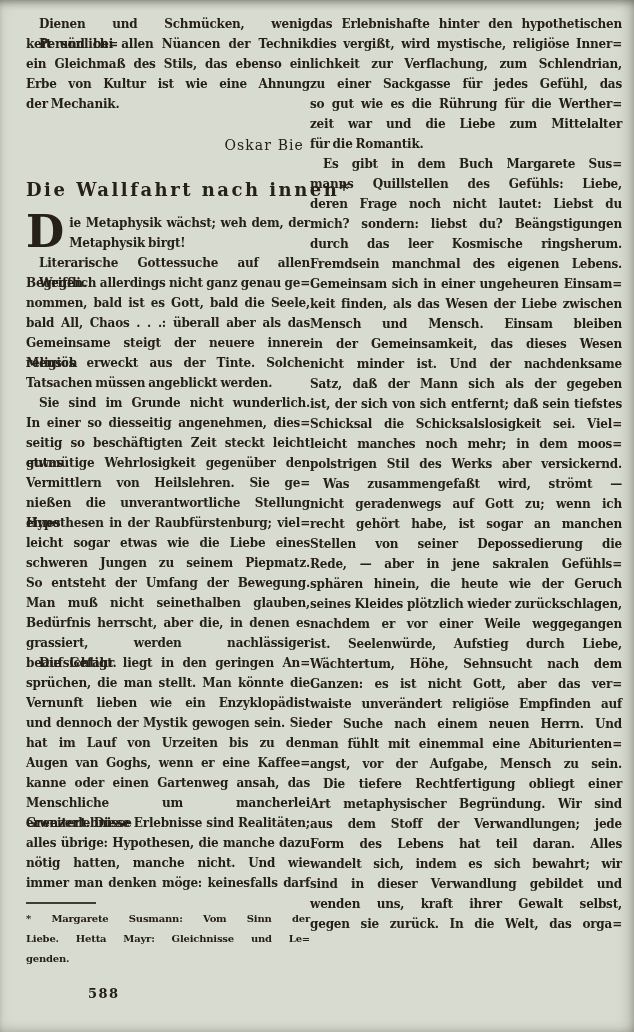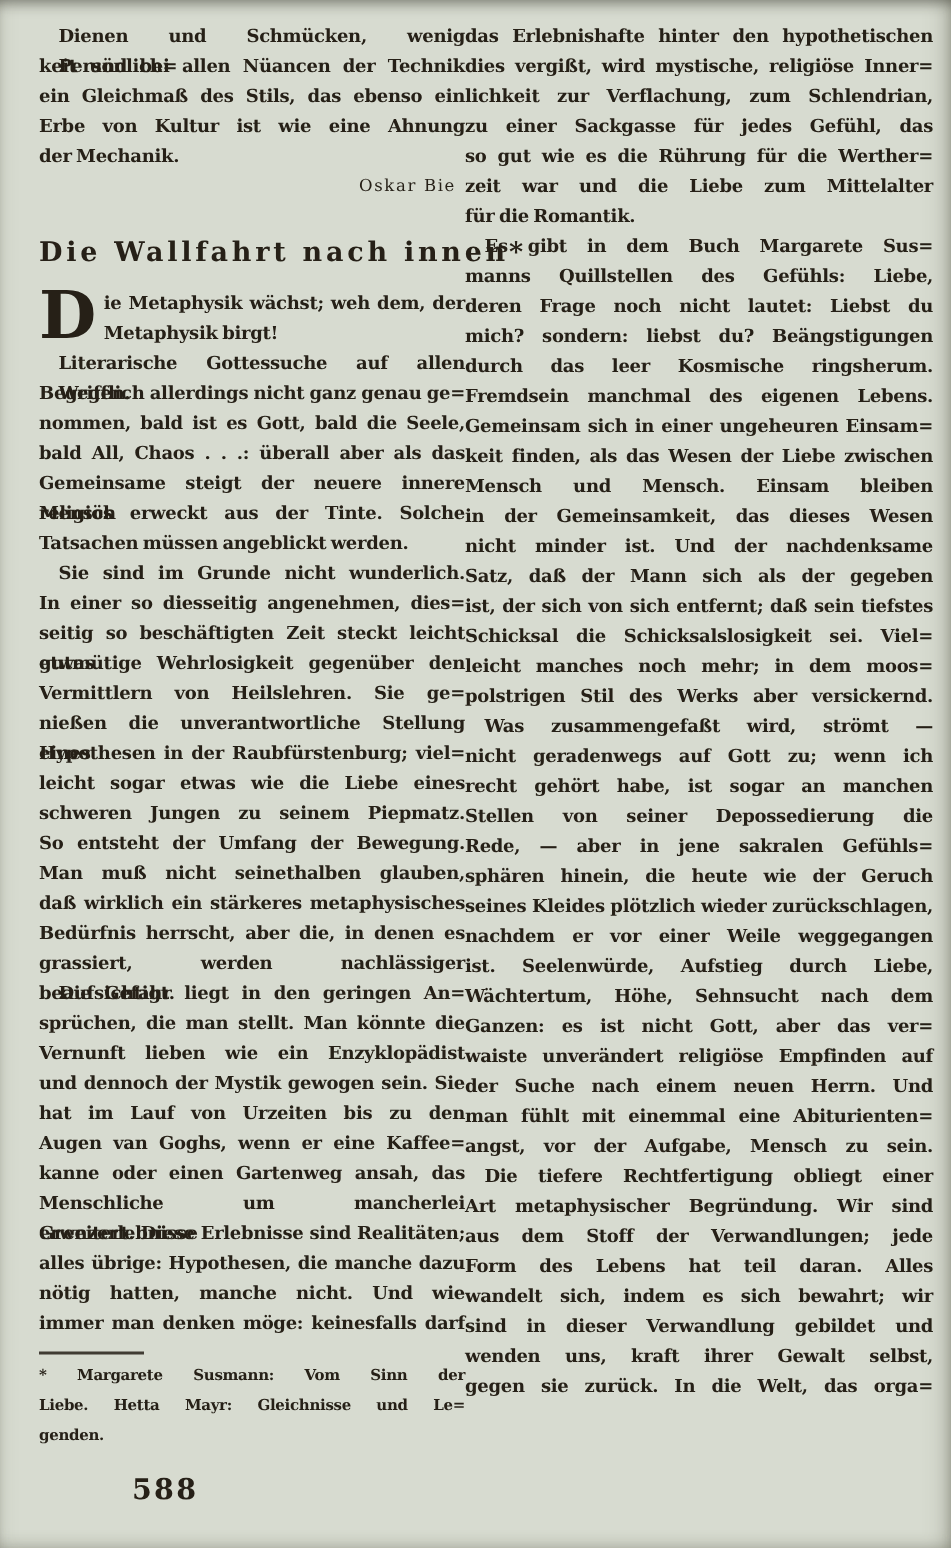--- a/index.html
+++ b/index.html
@@ -26,30 +26,30 @@
   .page { position:absolute; inset:0; display:flex; 
           padding:14px 12px 0 26px; box-sizing:border-box; }
   .col { min-width:0; }
   .col-left  { width:284px; flex:0 0 284px; }
   .col-right { flex:1; }
   .block { margin:0; }
   .tl { line-height:20px; height:20px; white-space:nowrap; text-align:left; }
   .tl.just { white-space:normal; text-align:justify; text-align-last:justify; text-justify:inter-word; }
   .ind .tl:first-child { padding-left:13px; }
   .signature { text-align:right; padding-right:6px; line-height:20px;
-               font-weight:400; font-size:11px; letter-spacing:1.1px; word-spacing:0; }
+               font-weight:400; font-size:14px; letter-spacing:1.1px; word-spacing:0;margin-top:21px; }
   .heading { font-size:18px; font-weight:700; text-align:center;
              letter-spacing:2.5px; word-spacing:0; margin:22px 0 10px;
              line-height:26px; white-space:nowrap; }
   .dropcap { float:left; font-size:44px; line-height:36px; font-weight:700;
              padding:1px 5px 0 0; letter-spacing:0; }
   .fnrule { width:70px; height:2px; background:var(--ink); opacity:.85;
             margin:9px 0 5px; }
   .footnote .tl { font-size:10px; }
-  .pagenum { margin-top:14px; padding-left:62px; font-size:19px;
+  .pagenum { margin-top:14px; padding-left:62px; font-size:13px;
              letter-spacing:1.5px; word-spacing:0; line-height:22px; }
 </style>
 </head>
 <body>
 
 <div class="page">
 
   <div class="col col-left">
     <div class="block ind">
         <div class="tl just">Dienen und Schmücken, wenig Persönlich=</div>
@@ -79,21 +79,20 @@
         <div class="tl just">In einer so diesseitig angenehmen, dies=</div>
         <div class="tl just">seitig so beschäftigten Zeit steckt leicht etwas</div>
         <div class="tl just">gutmütige Wehrlosigkeit gegenüber den</div>
         <div class="tl just">Vermittlern von Heilslehren. Sie ge=</div>
         <div class="tl just">nießen die unverantwortliche Stellung eines</div>
         <div class="tl just">Hypothesen in der Raubfürstenburg; viel=</div>
         <div class="tl just">leicht sogar etwas wie die Liebe eines</div>
         <div class="tl just">schweren Jungen zu seinem Piepmatz.</div>
         <div class="tl just">So entsteht der Umfang der Bewegung.</div>
         <div class="tl just">Man muß nicht seinethalben glauben,</div>
-        <div class="tl just">daß wirklich ein stärkeres metaphysisches</div>
         <div class="tl just">Bedürfnis herrscht, aber die, in denen es</div>
         <div class="tl just">grassiert, werden nachlässiger beaufsichtigt.</div>
       </div>
     <div class="block ind">
         <div class="tl just">Die Gefahr liegt in den geringen An=</div>
         <div class="tl just">sprüchen, die man stellt. Man könnte die</div>
         <div class="tl just">Vernunft lieben wie ein Enzyklopädist</div>
         <div class="tl just">und dennoch der Mystik gewogen sein. Sie</div>
         <div class="tl just">hat im Lauf von Urzeiten bis zu den</div>
         <div class="tl just">Augen van Goghs, wenn er eine Kaffee=</div>

